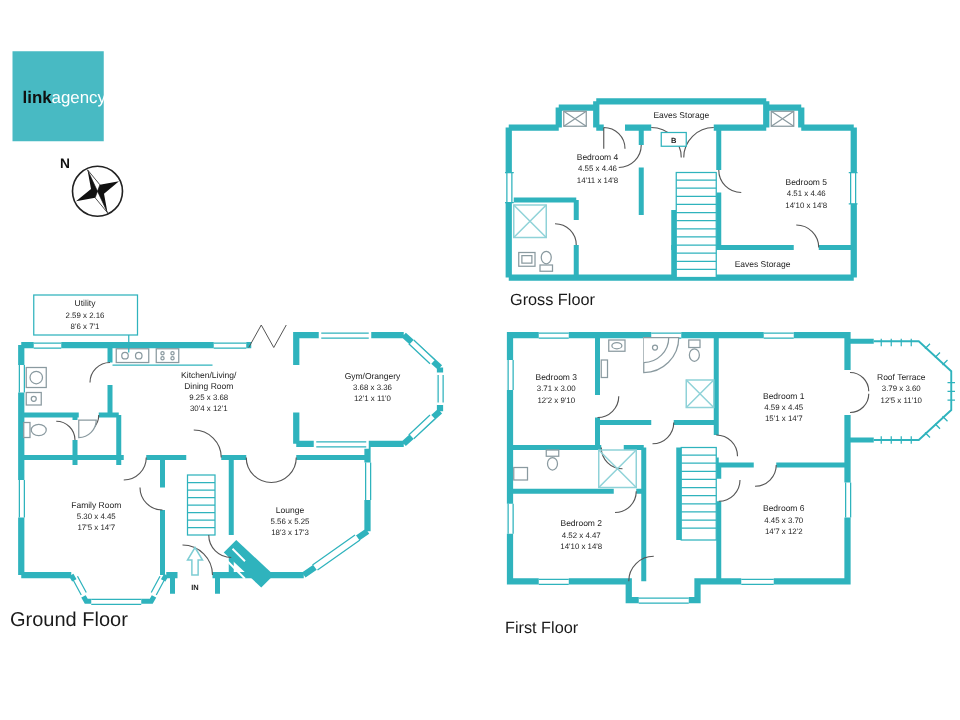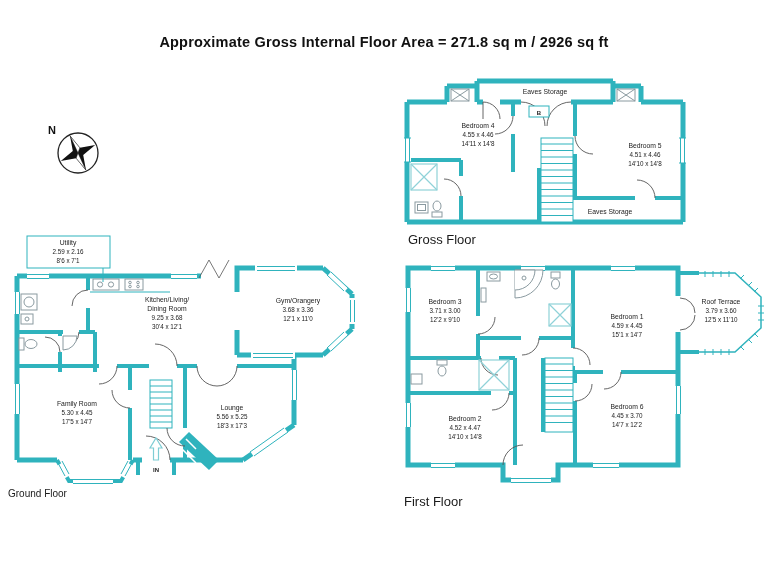--- a/index.html
+++ b/index.html
@@ -31,22 +31,25 @@
   text.rn{font-size:6.8px;}
   text.rd{font-size:6.3px;}
   text.small{fill:#222;font-size:6px;font-weight:bold;}
   .labelbox{fill:#fff;stroke:#2FB3BD;stroke-width:1;}
 </style>
 </head>
 <body>
 
 <div class="page">
 
-  <div class="title">Approximate Gross Internal Floor Area =  271.8 sq m / 2926 sq ft</div>
-
+
+  <div class="logo">
+    <span class="b">link</span>
+      <span class="l">agency</span>
+  </div>
 
   <svg style="left:38px;top:118px;" width="72" height="62" viewBox="0 0 72 62">
     <text x="10" y="16" style="font-size:11px;font-weight:bold;fill:#111;">N</text>
     <circle cx="40" cy="35" r="20" stroke="#222" stroke-width="1.3" fill="#fff"></circle>
     <g transform="translate(40,35)">
       <polygon points="17.2,-8 1.9,-5.2 -8,-17.2 -5.2,-1.9 -17.2,8 -1.9,5.2 8,17.2 5.2,1.9" fill="#111"></polygon>
       <polygon points="0,0 1.9,-5.2 -8,-17.2" fill="#fff" stroke="#111" stroke-width=".5"></polygon>
       <polygon points="0,0 -1.9,5.2 8,17.2" fill="#fff" stroke="#111" stroke-width=".5"></polygon>
     </g>
   </svg>
@@ -201,21 +204,21 @@
       <text class="rd" x="72" y="192">17'5 x 14'7</text>
       <text class="rn" x="227" y="178">Lounge</text>
       <text class="rd" x="227" y="187">5.56 x 5.25</text>
       <text class="rd" x="227" y="196">18'3 x 17'3</text>
       <text class="rn" x="293" y="71">Gym/Orangery</text>
       <text class="rd" x="293" y="80">3.68 x 3.36</text>
       <text class="rd" x="293" y="89">12'1 x 11'0</text>
       <text class="small" x="151" y="240">IN</text>
     </g>
   </svg>
-  <div class="floorlabel" style="left:8px;top:488px;font-size:10px;">Ground Floor</div>
+  <div class="floorlabel" style="left:8px;top:488px;font-size:16px;">Ground Floor</div>
 
   <svg style="left:403px;top:260px;" width="365" height="235" viewBox="0 0 365 235">
     <g>
       <path class="w" d="M 5 8 H 275 V 205 H 155 V 220 H 100 V 205 H 5 Z"></path>
       <rect class="winbg" x="271" y="36" width="9" height="36"></rect>
       <path class="w4" d="M 275 13 H 296 M 275 92 H 296"></path>
       <path class="rail" d="M 296 13 H 332 L 358 37 V 68 L 332 92 H 296"></path>
       <path class="tick" d="M 302 11 V 17 M 310 11 V 17 M 318 11 V 17 M 326 11 V 17 M 302 89 V 95 M 310 89 V 95 M 318 89 V 95 M 326 89 V 95 M 355 46 H 361 M 355 53 H 361 M 355 60 H 361 M 337 19 L 341 15 M 345 26 L 349 22 M 351 32 L 355 28 M 337 86 L 341 90 M 345 79 L 349 83 M 351 73 L 355 77"></path>
       <path class="w4" d="M 75 8 V 56 M 75 74 V 98"></path>
       <path class="w4" d="M 5 98 H 78 M 96 98 H 112"></path>

